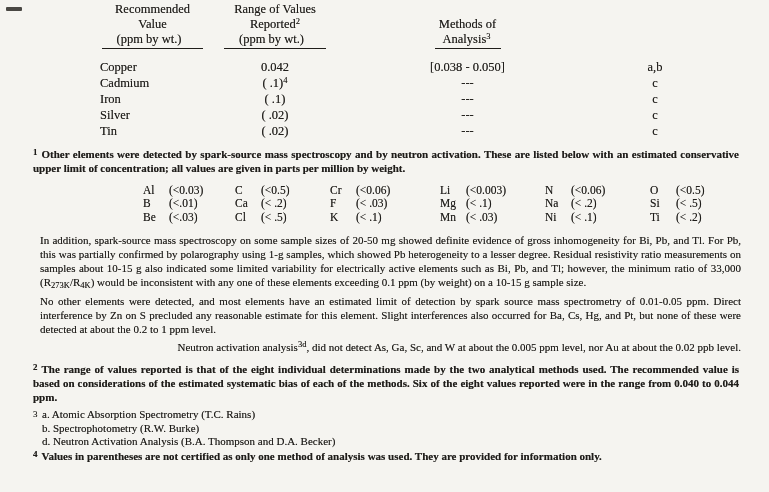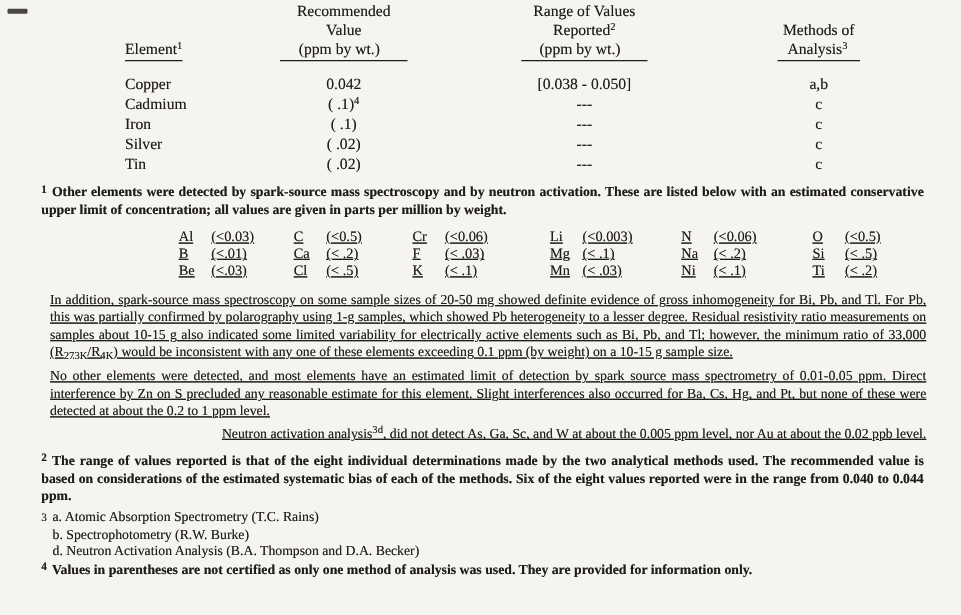--- a/index.html
+++ b/index.html
@@ -23,46 +23,43 @@
   .tbl-body{margin-top:10px;font-size:12.5px;line-height:16px;}
   .cel{text-align:left;}
   .cc{text-align:center;}
 
   sup.sp{font-size:8.5px;line-height:0;position:relative;top:-4px;vertical-align:baseline;}
   sub.sb{font-size:8.5px;line-height:0;position:relative;top:2px;vertical-align:baseline;}
   sup.fnm{font-size:9px;line-height:0;position:relative;top:-3px;vertical-align:baseline;margin-right:4px;}
 
   
   .fn{margin:8px 30px 0 33px;font-size:11px;line-height:14px;text-align:justify;font-weight:bold;}
-  .para{margin:5px 28px 0 40px;font-size:11px;line-height:14px;text-align:justify;text-decoration:underline;}
+  .para{margin:5px 28px 0 40px;font-size:11px;line-height:14px;text-align:justify;}
   .para.first{margin-top:9px;}
   .para.last{margin-top:4px;text-align:right;}
 
   
   .limits{margin:9px 0 0 143px;display:grid;grid-template-columns:92px 95px 110px 105px 105px 80px;
-          font-size:11.5px;line-height:13.4px;text-decoration:underline;}
+          font-size:11.5px;line-height:13.4px;}
   .lc{display:flex;}
   .sym{width:26px;flex:0 0 26px;}
 
   
   .fn3{position:relative;margin:4px 30px 0 33px;font-size:11px;}
   .fn3m{position:absolute;left:0;top:1px;font-size:9px;}
   .fn3-items{margin-left:9px;line-height:13.5px;}
   .fn.last{margin-top:0;}
 </style>
 </head>
 <body>
 
 <div class="page">
   <div class="artifact"></div>
 
   <div class="tbl-head">
-    <div class="hc hc1">
-      <span class="u"><span>Element</span><sup class="sp">1</sup></span>
-    </div>
     <div class="hc">
       <span>Recommended</span>
       <span>Value</span>
       <span class="u padw"><span>(ppm by wt.)</span></span>
     </div>
     <div class="hc">
       <span>Range of Values</span>
       <span><span>Reported</span><sup class="sp">2</sup></span>
       <span class="u padw"><span>(ppm by wt.)</span></span>
     </div>

